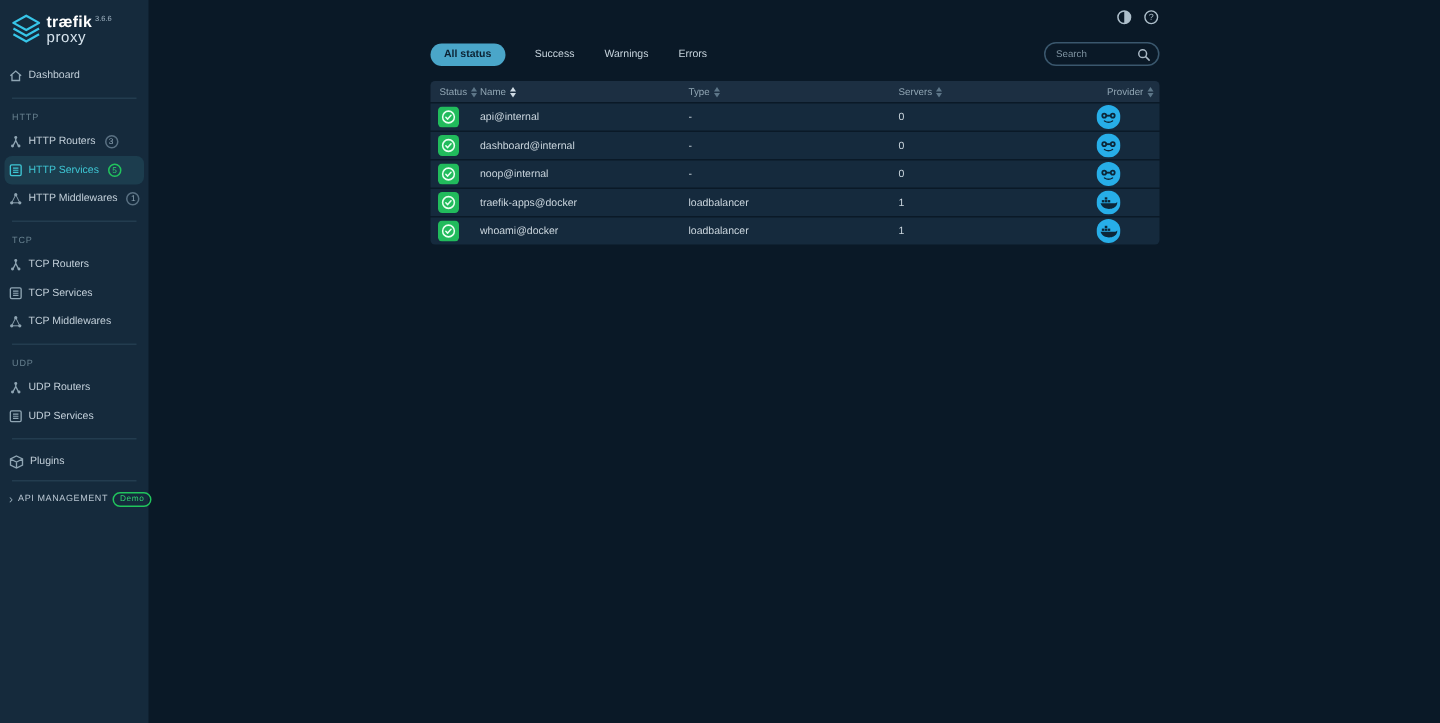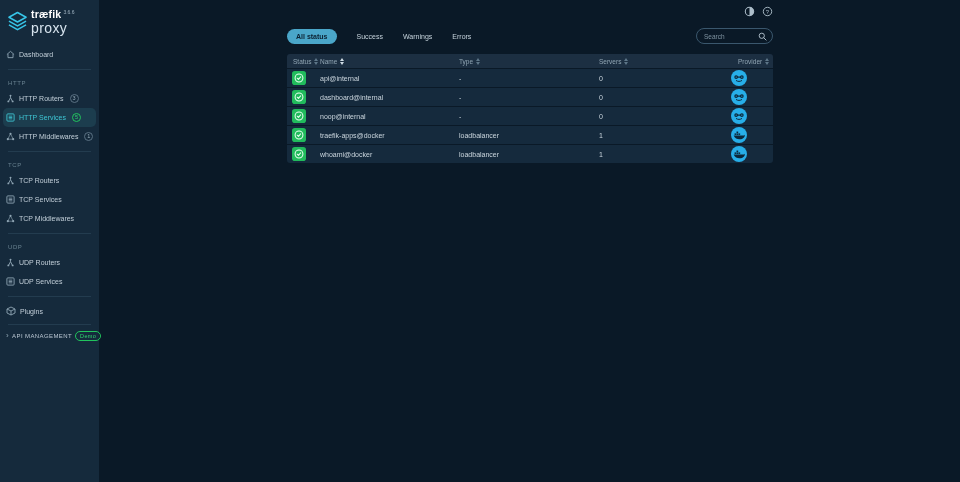--- a/index.html
+++ b/index.html
@@ -1,26 +1,26 @@
 <!DOCTYPE html>
 <html><head>
 <meta charset="utf-8">
 <style>
   * { margin:0; padding:0; box-sizing:border-box; }
   html,body { width:960px; height:482px; overflow:hidden; }
   body { background:#0a1927; font-family:"Liberation Sans",sans-serif; position:relative; color:#c6d2da; }
 
   
   .sidebar { position:absolute; left:0; top:0; width:99px; height:482px; background:#152a3c; }
-  .brand { display:flex; gap:4px; padding:9px 4px 7px 8px; align-items:center; cursor:pointer; }
+  .brand { display:flex; gap:4px; padding:9px 4px 7px 8px; align-items:flex-end; cursor:pointer; }
   .brand-txt { line-height:1; }
   .brand-row1 { display:flex; align-items:flex-start; gap:2px; }
   .brand-name { font-size:10.5px; font-weight:bold; color:#ffffff; letter-spacing:.2px; }
   .brand-ver { font-size:5px; color:#9fb2c0; margin-top:1px; }
-  .brand-product { font-size:14px; color:#d7e4ee; letter-spacing:.4px; margin-top:1px; }
+  .brand-product { font-size:10px; color:#d7e4ee; letter-spacing:.4px; margin-top:1px; }
   .nav-item { display:flex; align-items:center; gap:4px; padding:0 6px; height:19px; color:#c2cfd9; font-size:7px; cursor:pointer; white-space:nowrap; }
   .nav-item .nav-ic { color:#8fa5b3; display:flex; align-items:center; }
   .nav-item.active { background:#1c3d4e; border-radius:5px; margin:0 3px; padding:0 3px; color:#3ec6d4; }
   .nav-item.active .nav-ic { color:#3ec6d4; }
   .cbadge { min-width:9px; height:9px; padding:0 1px; border:1px solid #5a7183; border-radius:6px; font-size:5.5px; color:#93a9b8; display:inline-flex; align-items:center; justify-content:center; margin-left:2px; }
   .cbadge.green { border-color:#21c45d; color:#2fd470; }
   .sep { height:1px; background:#233c4f; margin:5px 8px; }
   .sep.small { margin:3px 8px 4px; }
   .section-title { font-size:6px; color:#67808f; letter-spacing:.6px; padding:5px 8px 3px; }
   .dash { margin-top:3px; }

